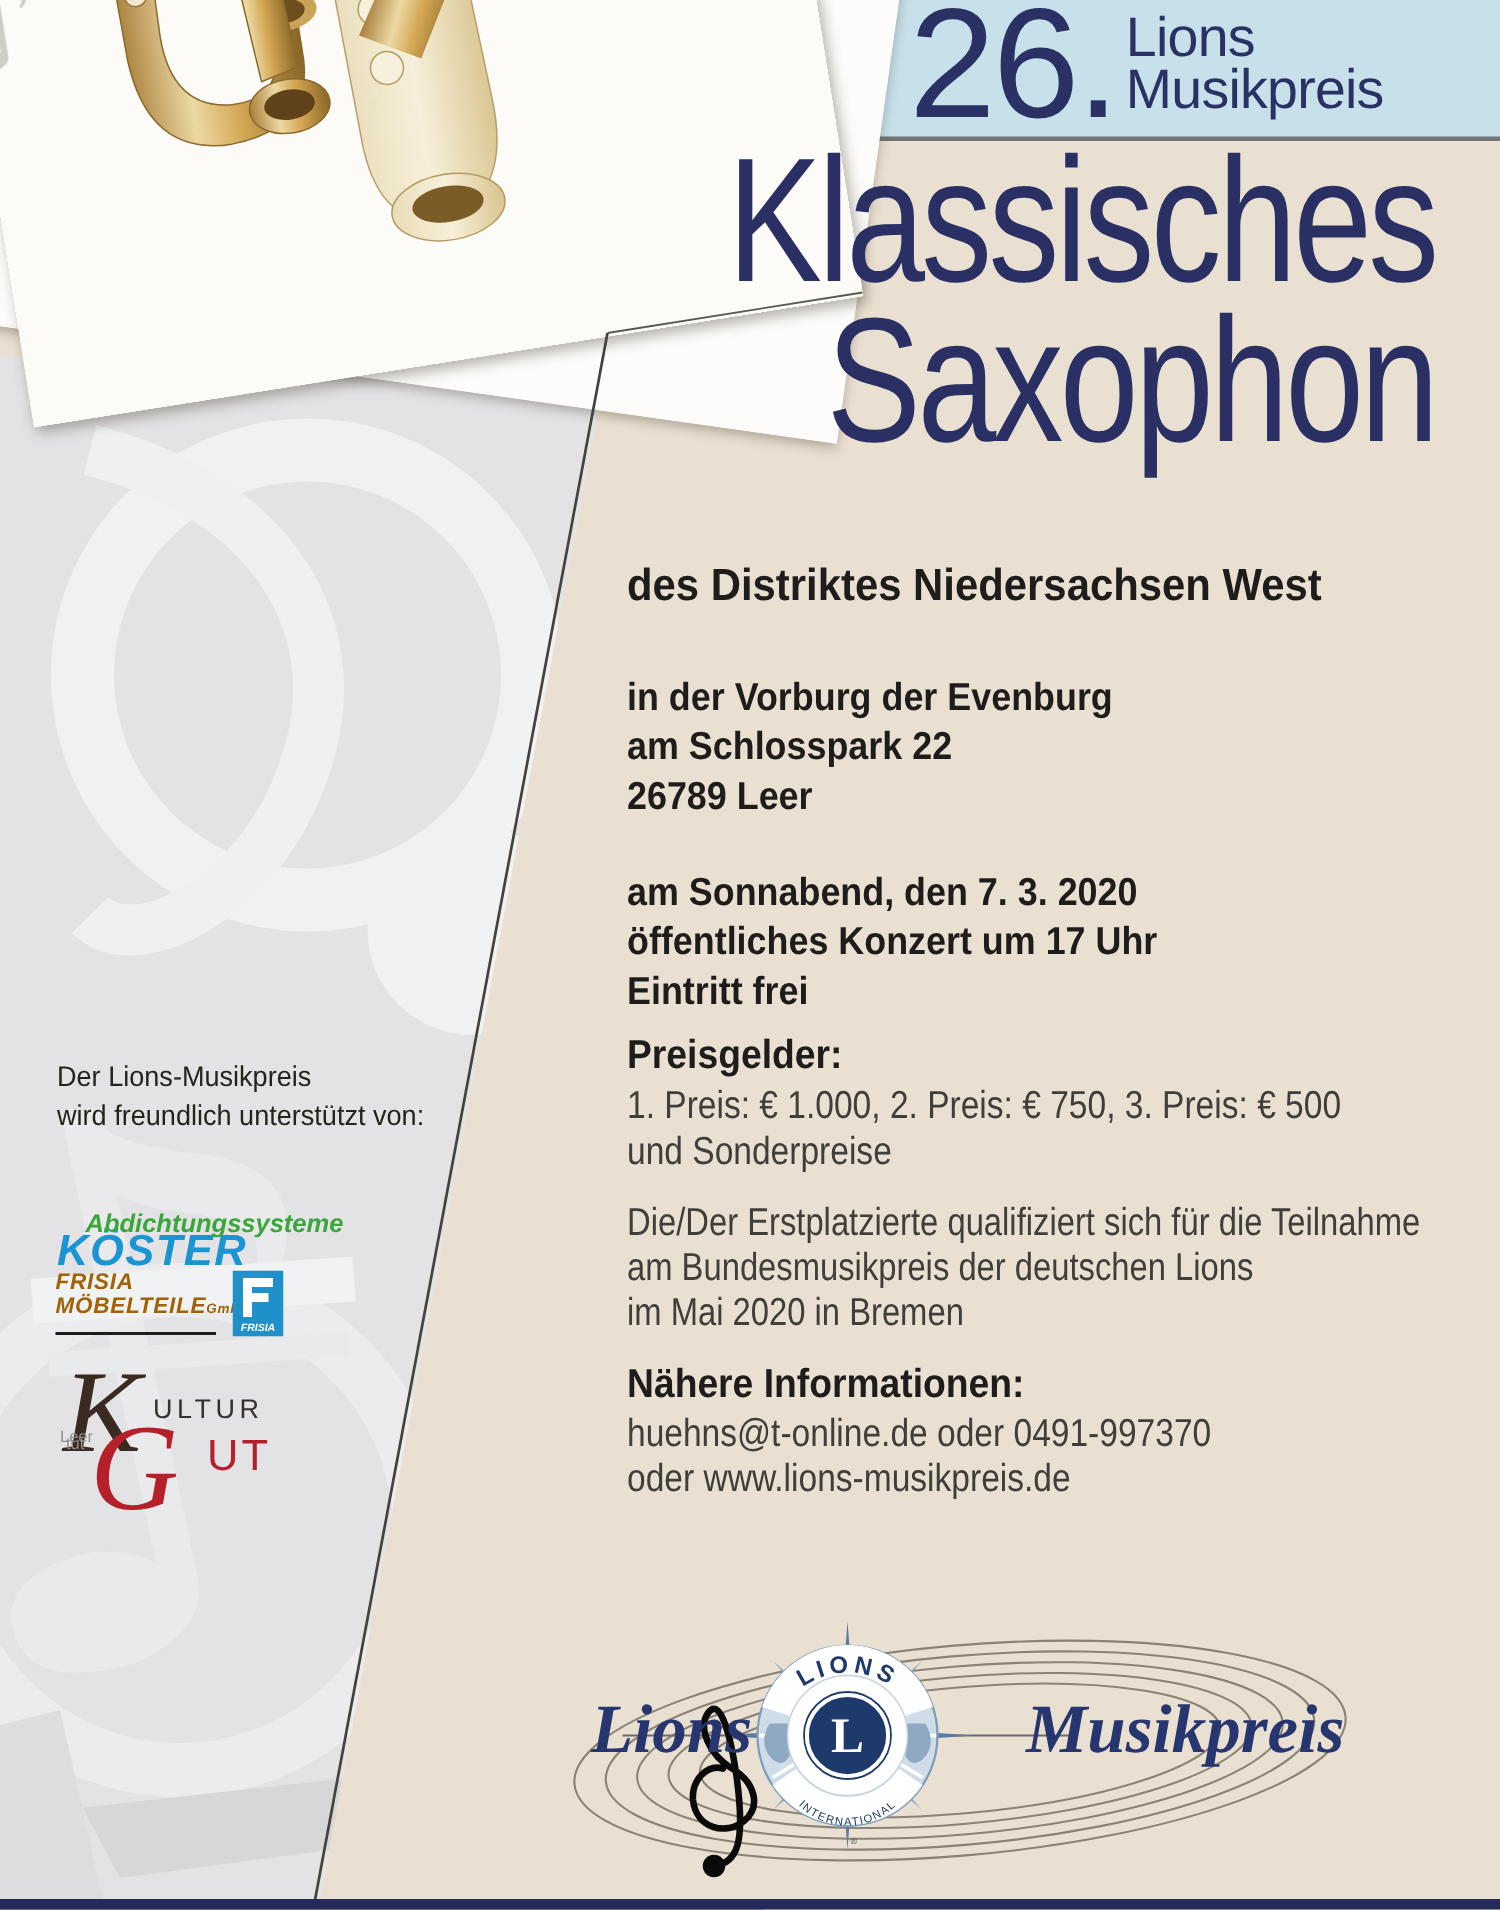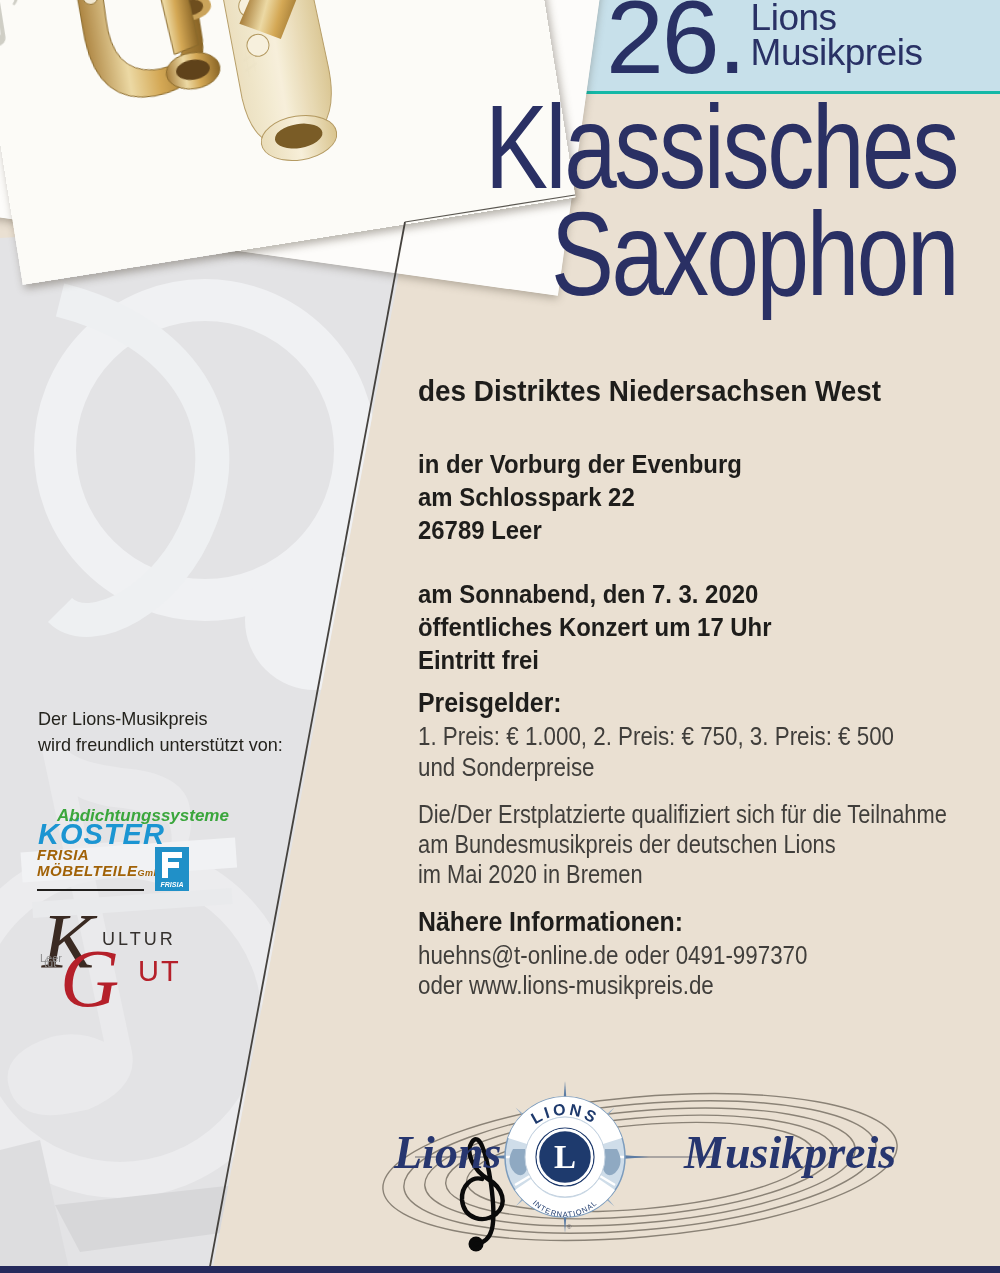--- a/index.html
+++ b/index.html
@@ -10,22 +10,22 @@
   }
   
   .gray-panel{
     position:absolute;inset:0;background:#e3e3e5;
     clip-path:polygon(0 238px,410px 214px,212px 1273px,0 1273px);
   }
   .gray-panel svg{position:absolute;inset:0;}
   
   .badge{
     position:absolute;left:578px;top:0;width:422px;height:94px;
-    background:#c7e0ea;border-bottom:3px solid #14b8a6;
-    display:flex;align-items:flex-start;padding:0 0 4px 28px;box-sizing:border-box;
+    background:#c7e0ea;border-bottom:3px solid #737373;
+    display:flex;align-items:center;padding:0 0 4px 28px;box-sizing:border-box;
     color:#293165;
   }
   .badge .edition{font-size:104px;line-height:0.72;font-weight:300;letter-spacing:-2px;}
   .badge .brand{margin:0 0 3px 6px;font-weight:300;}
   .badge .brand div{font-size:37px;line-height:35px;letter-spacing:-0.5px;}
   
   .photo-back{
     position:absolute;left:-30px;top:-120px;width:640px;height:330px;
     background:#fbfaf7;transform:rotate(8deg);transform-origin:0 0;
     box-shadow:0 3px 8px rgba(70,60,45,.35);

